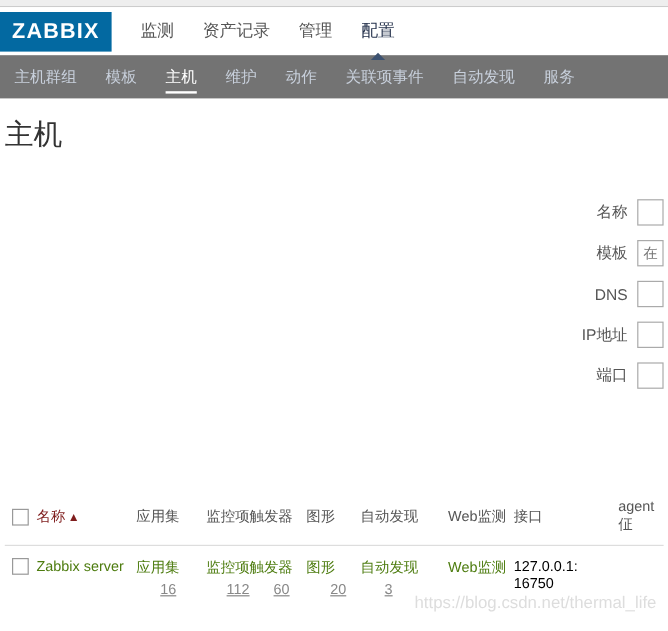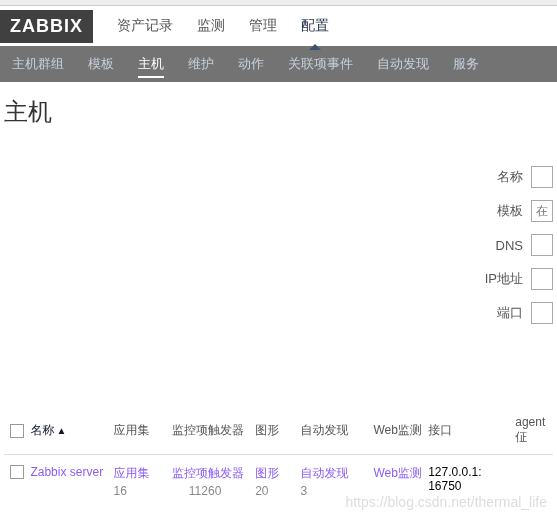--- a/index.html
+++ b/index.html
@@ -19,21 +19,21 @@
       border-bottom: 1px solid #ccc;
     }
     .header {
       display: flex;
       align-items: center;
       background: #fff;
       padding: 0 0 0 0;
       height: 40px;
     }
     .logo {
-      background: #404040;
+      background: #0369a1;
       color: #fff;
       font-weight: bold;
       font-size: 18px;
       padding: 6px 10px;
       letter-spacing: 1px;
     }
     .main-nav {
       display: flex;
       align-items: center;
       margin-left: 12px;
@@ -166,37 +166,38 @@
     }
     .col-agent {
       width: 40px;
       margin-left: 21px;
     }
     .th {
       color: #555;
       font-size: 12px;
     }
     .th.sortable {
-      color: #0f172a;
+      color: #7f1d1d;
       cursor: pointer;
     }
     .sort-arrow {
       font-size: 10px;
       margin-left: 2px;
     }
     .td {
       font-size: 12px;
     }
     .link {
-      color: #8b5cf6;
+      color: #4d7c0f;
       cursor: pointer;
     }
     .count {
       color: #888;
-      margin-left: 0;
+      margin-left: 20px;
+      text-decoration: underline;
     }
     .checkbox {
       width: 14px;
       height: 14px;
       border: 1px solid #999;
       background: #fff;
       cursor: pointer;
     }
     .cell-multi {
       display: flex;
@@ -212,22 +213,22 @@
     }
   </style>
 </head>
 <body>
 
 <div class="top-border"></div>
 
 <div class="header">
   <div class="logo">ZABBIX</div>
   <div class="main-nav">
+    <div class="main-nav-item">监测</div>
     <div class="main-nav-item">资产记录</div>
-    <div class="main-nav-item">监测</div>
     <div class="main-nav-item">管理</div>
     <div class="main-nav-item active">配置</div>
   </div>
 </div>
 
 <div class="sub-nav">
   <div class="sub-nav-item">主机群组</div>
   <div class="sub-nav-item">模板</div>
   <div class="sub-nav-item active">主机</div>
   <div class="sub-nav-item">维护</div>

